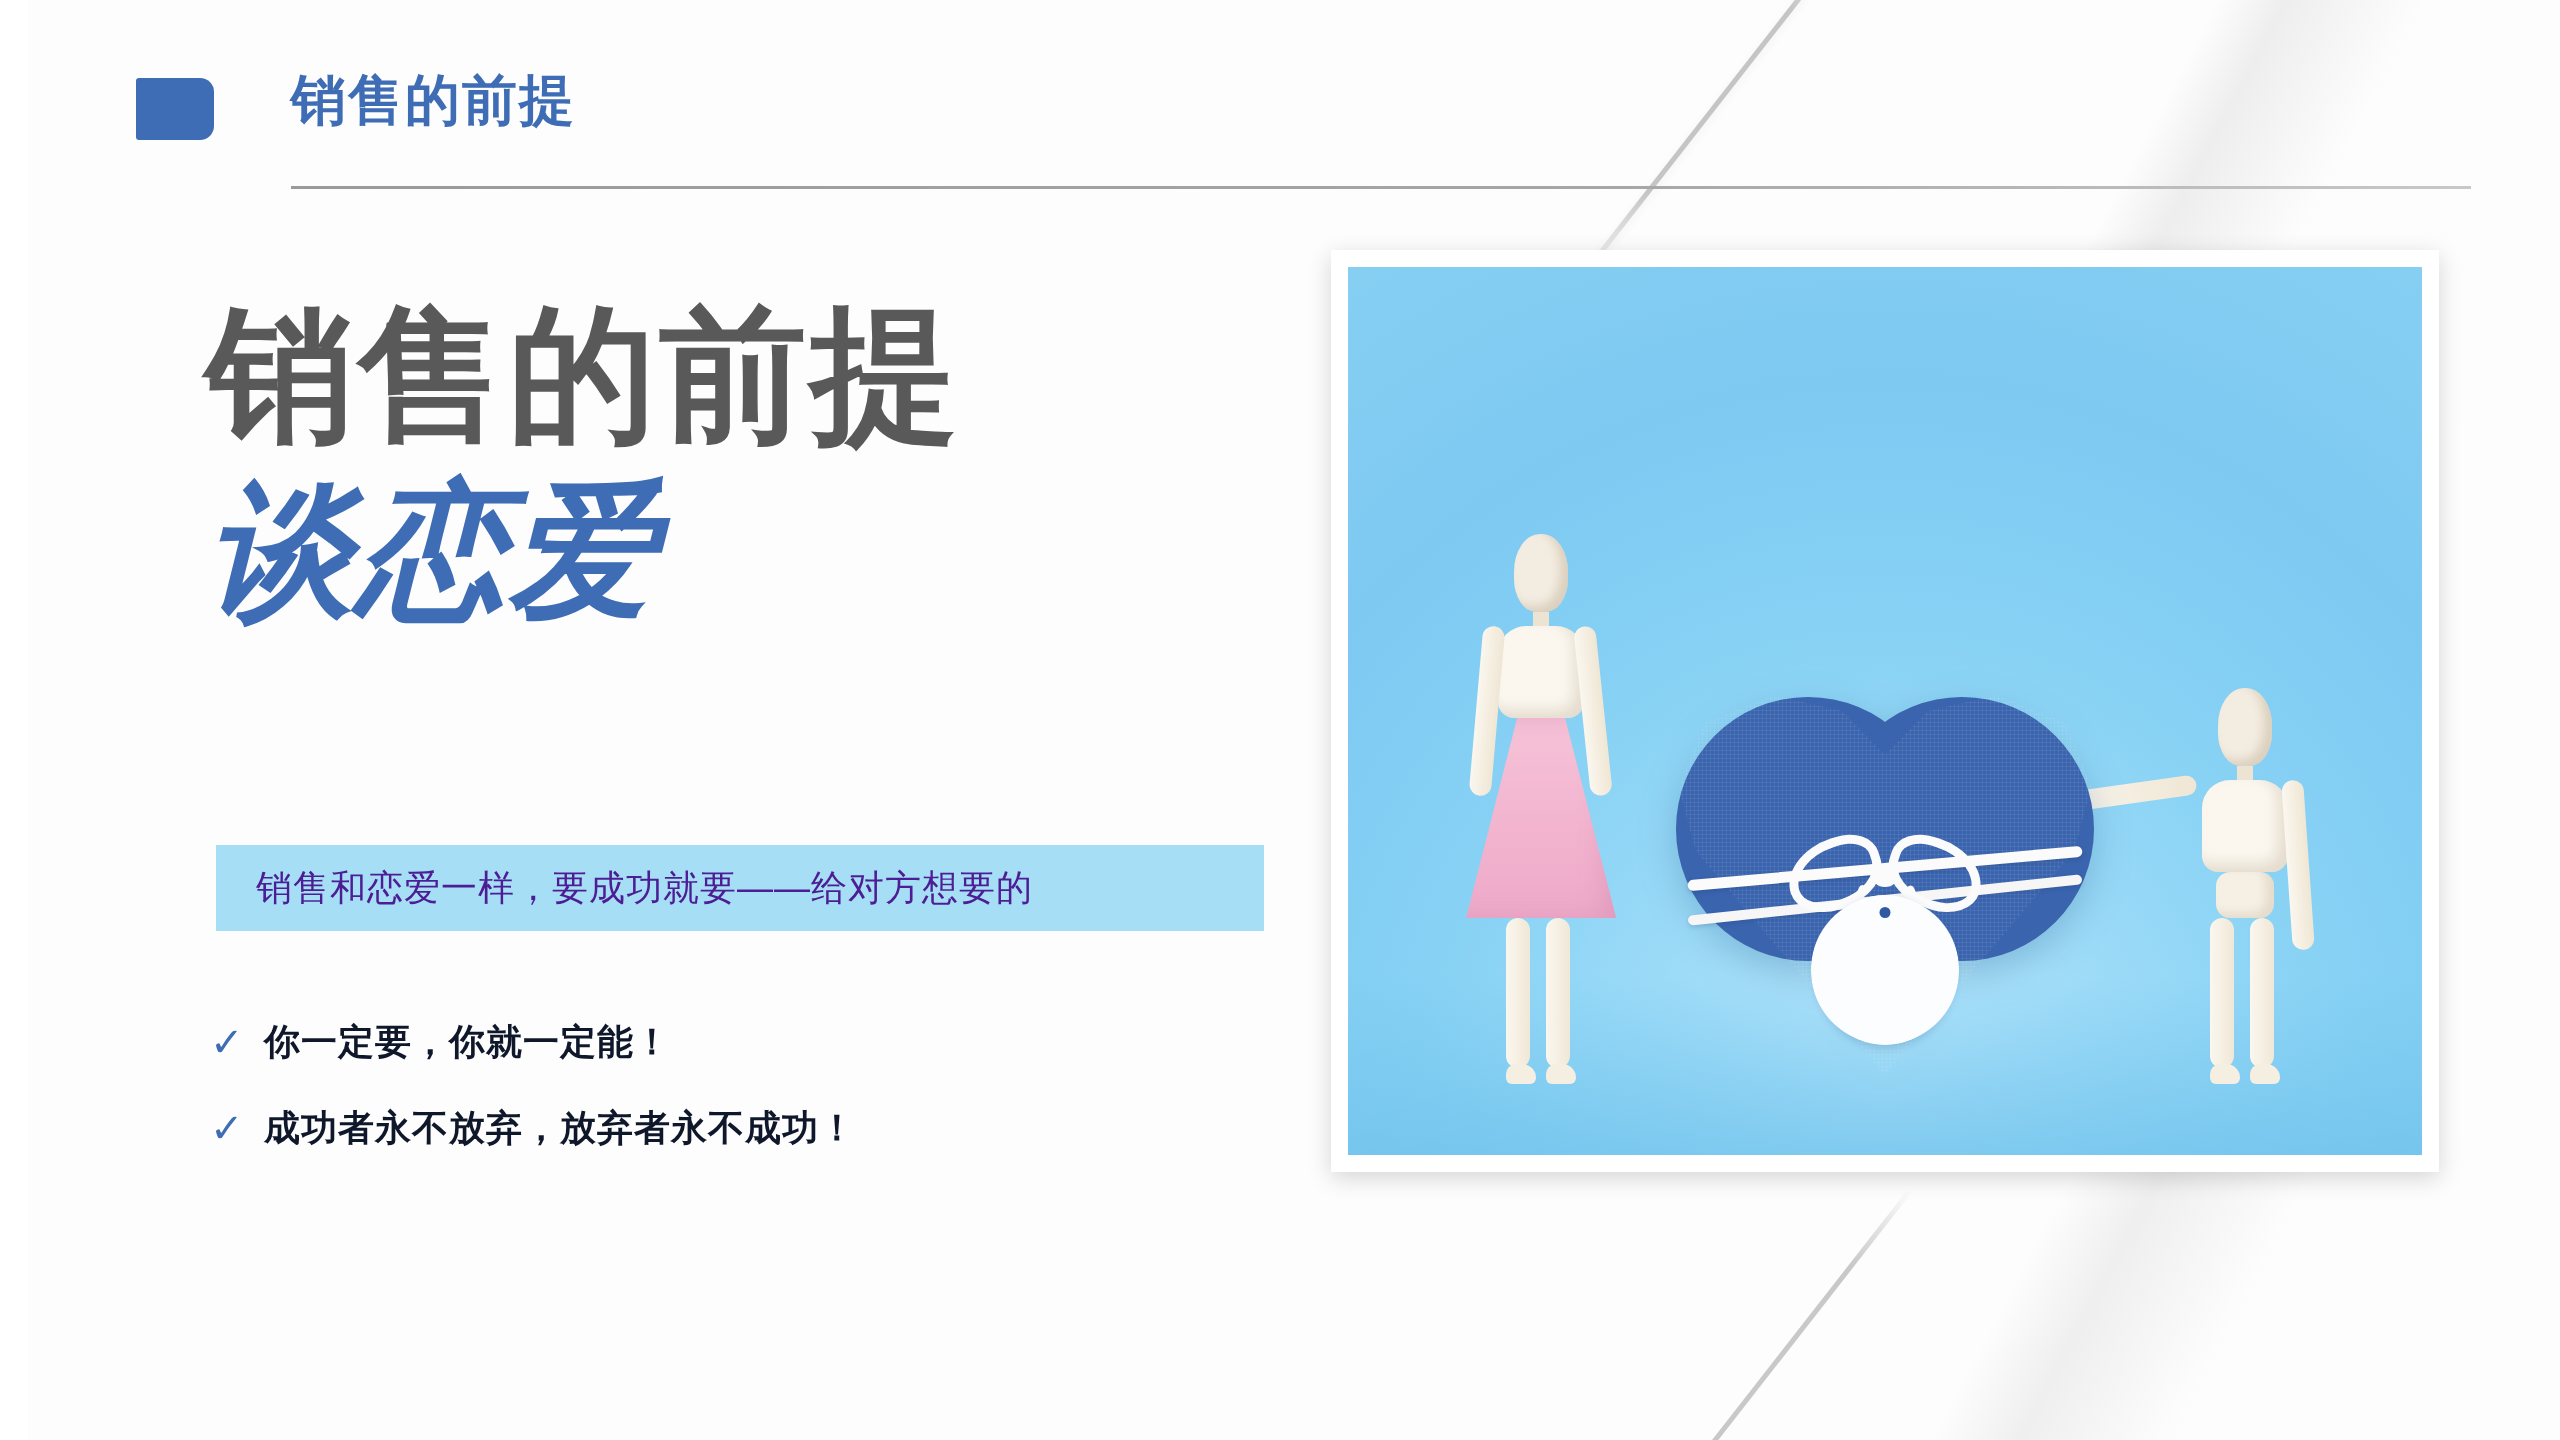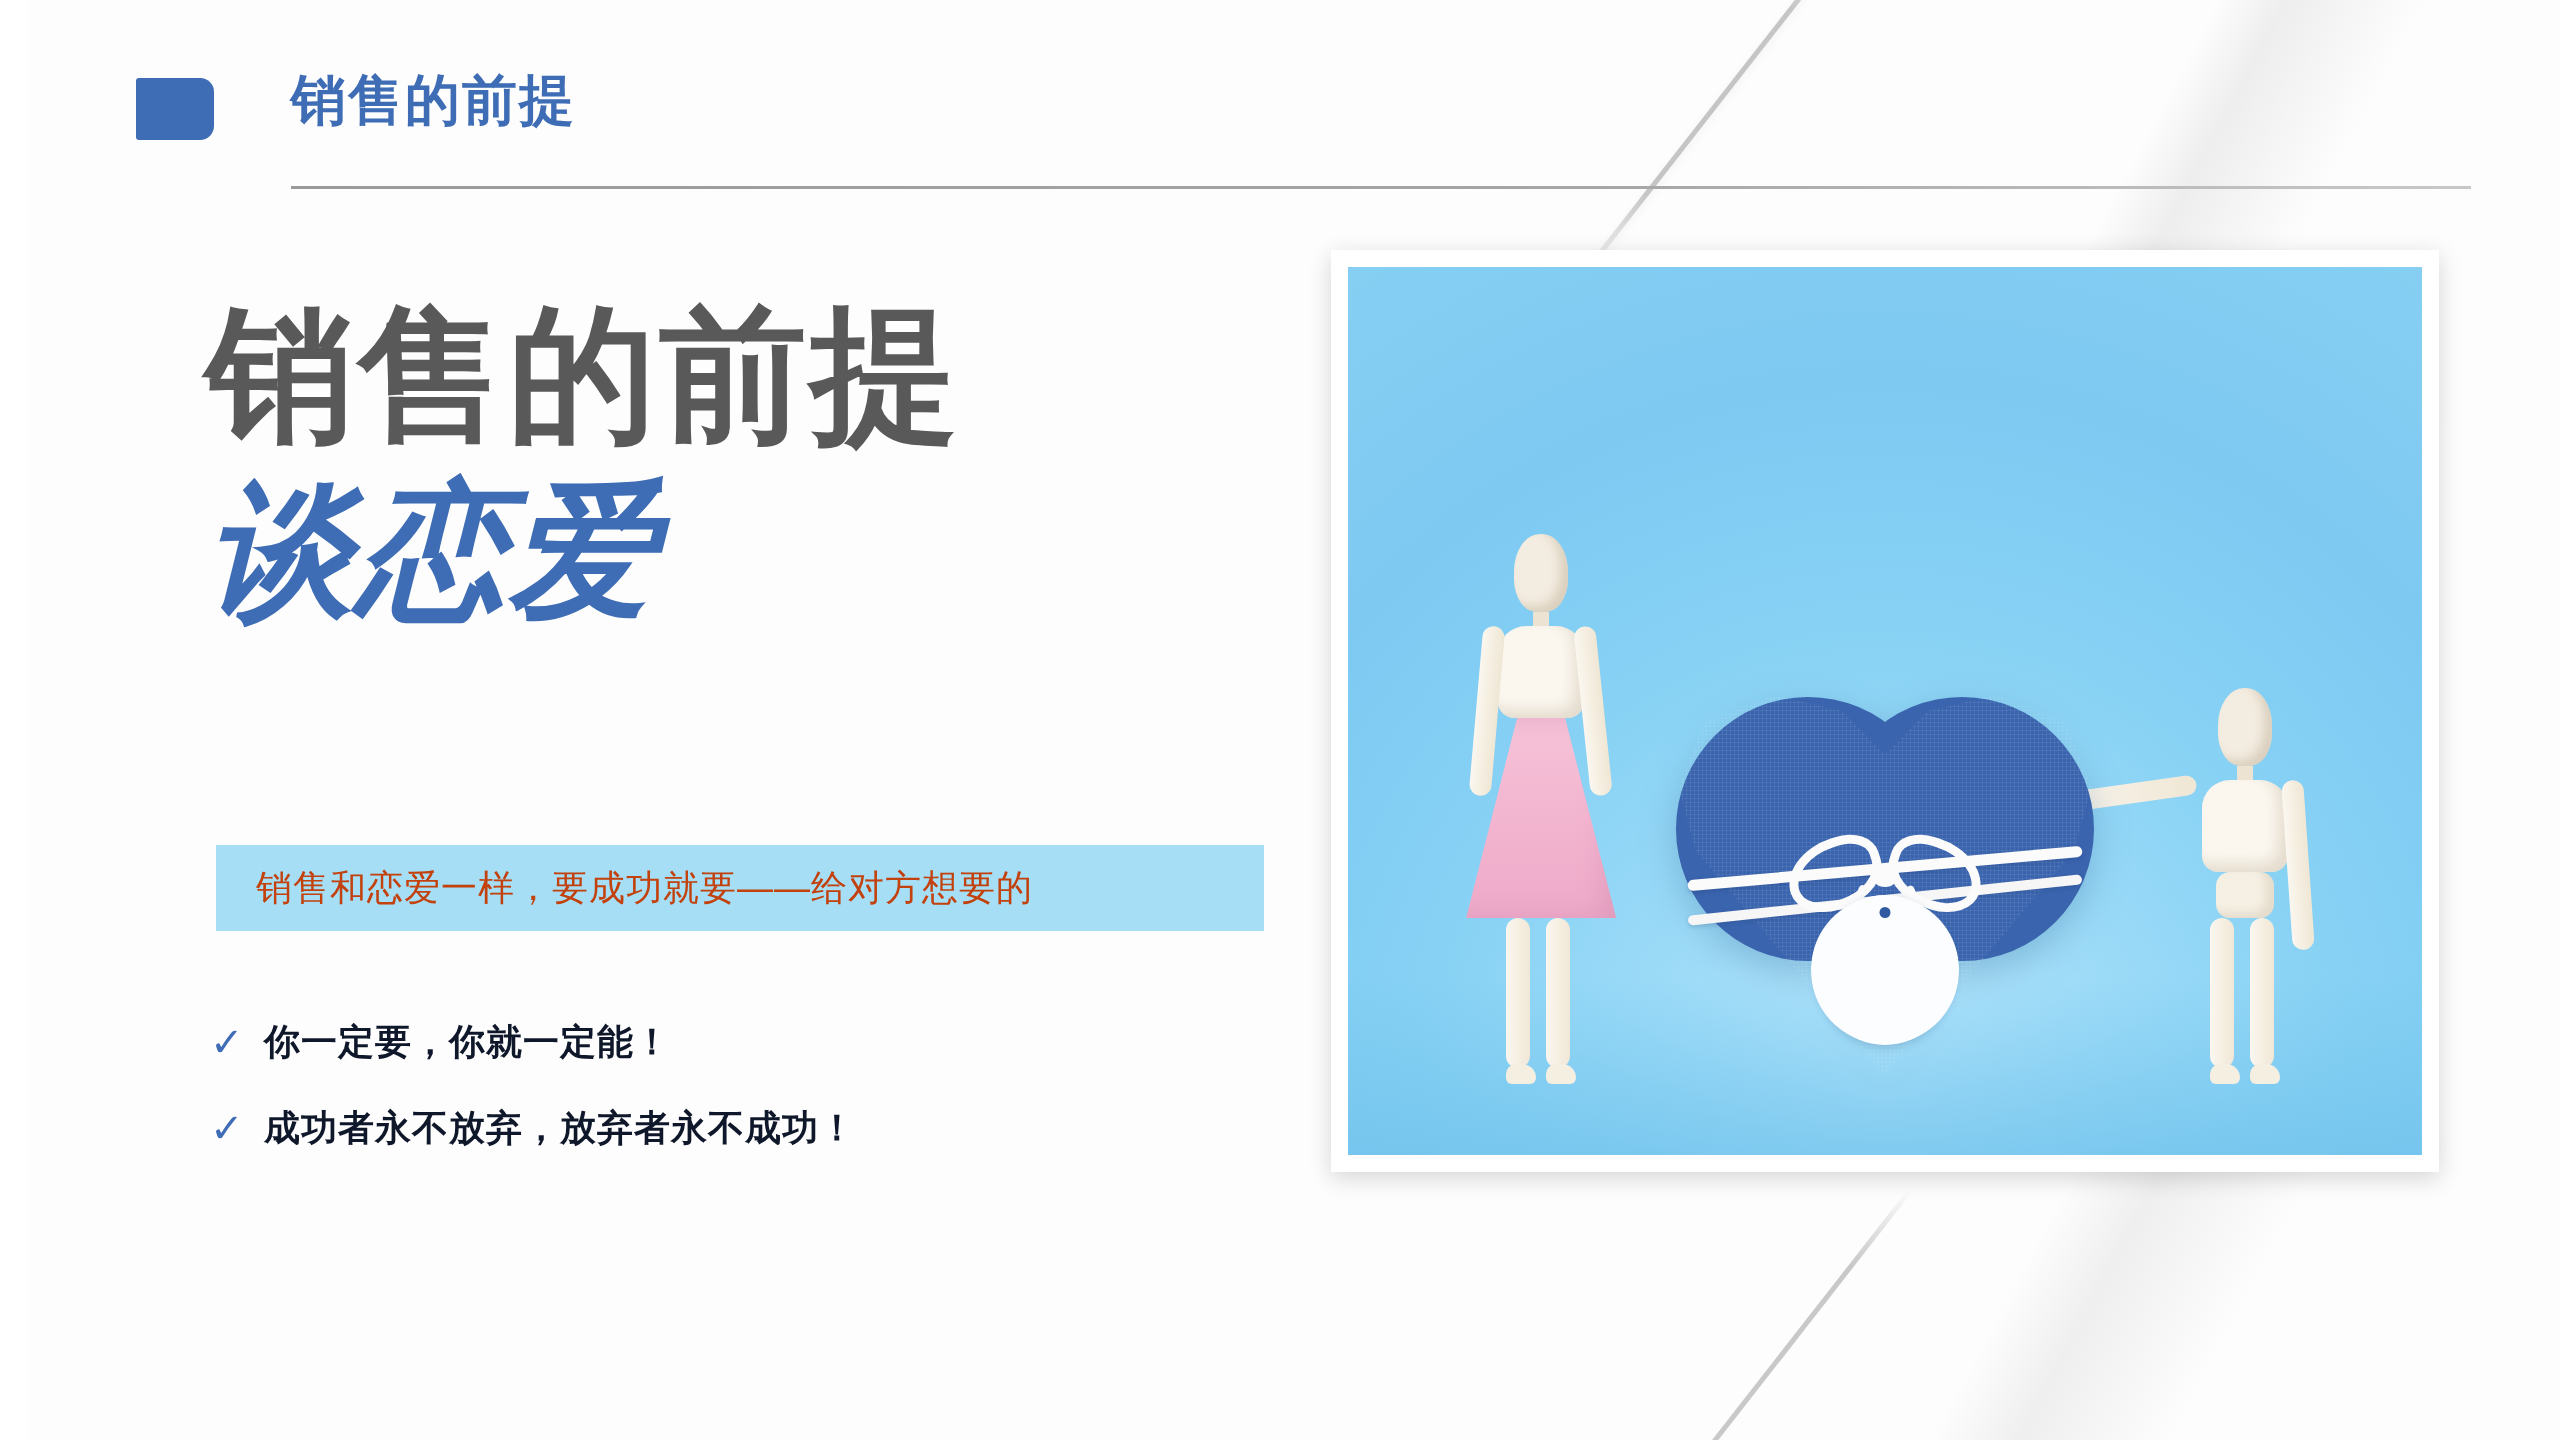--- a/index.html
+++ b/index.html
@@ -95,21 +95,21 @@
   
   .sub-band{
     position:absolute;left:188px;top:845px;
     width:1048px;height:86px;
     background:#a5def5;
     display:flex;align-items:center;
   }
   .sub-text{
     padding-left:40px;
     font-size:36px;
-    color:#c2410c;
+    color:#4c1d95;
     letter-spacing:1px;
     white-space:nowrap;
   }
 
   
   .bullets{
     position:absolute;left:182px;top:1015px;
   }
   .bullet-row{
     display:flex;align-items:center;

